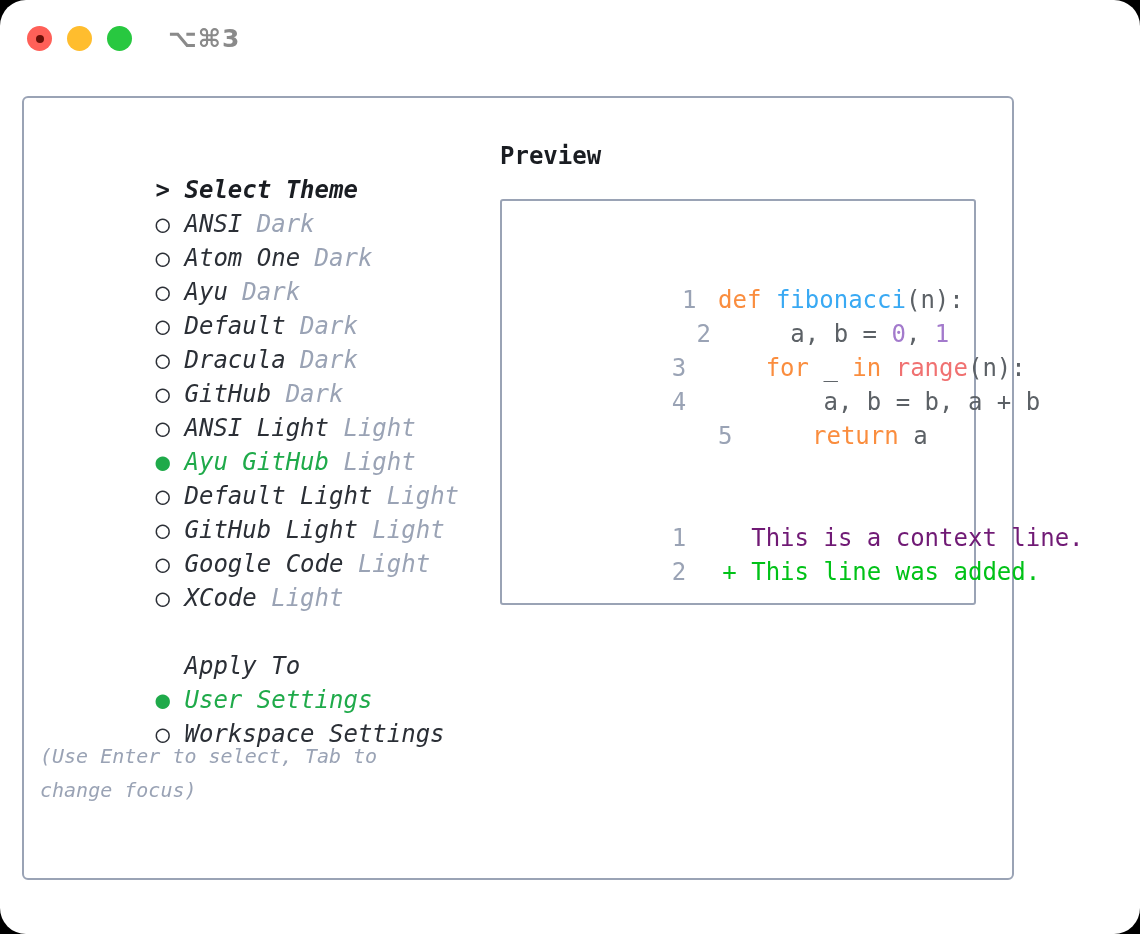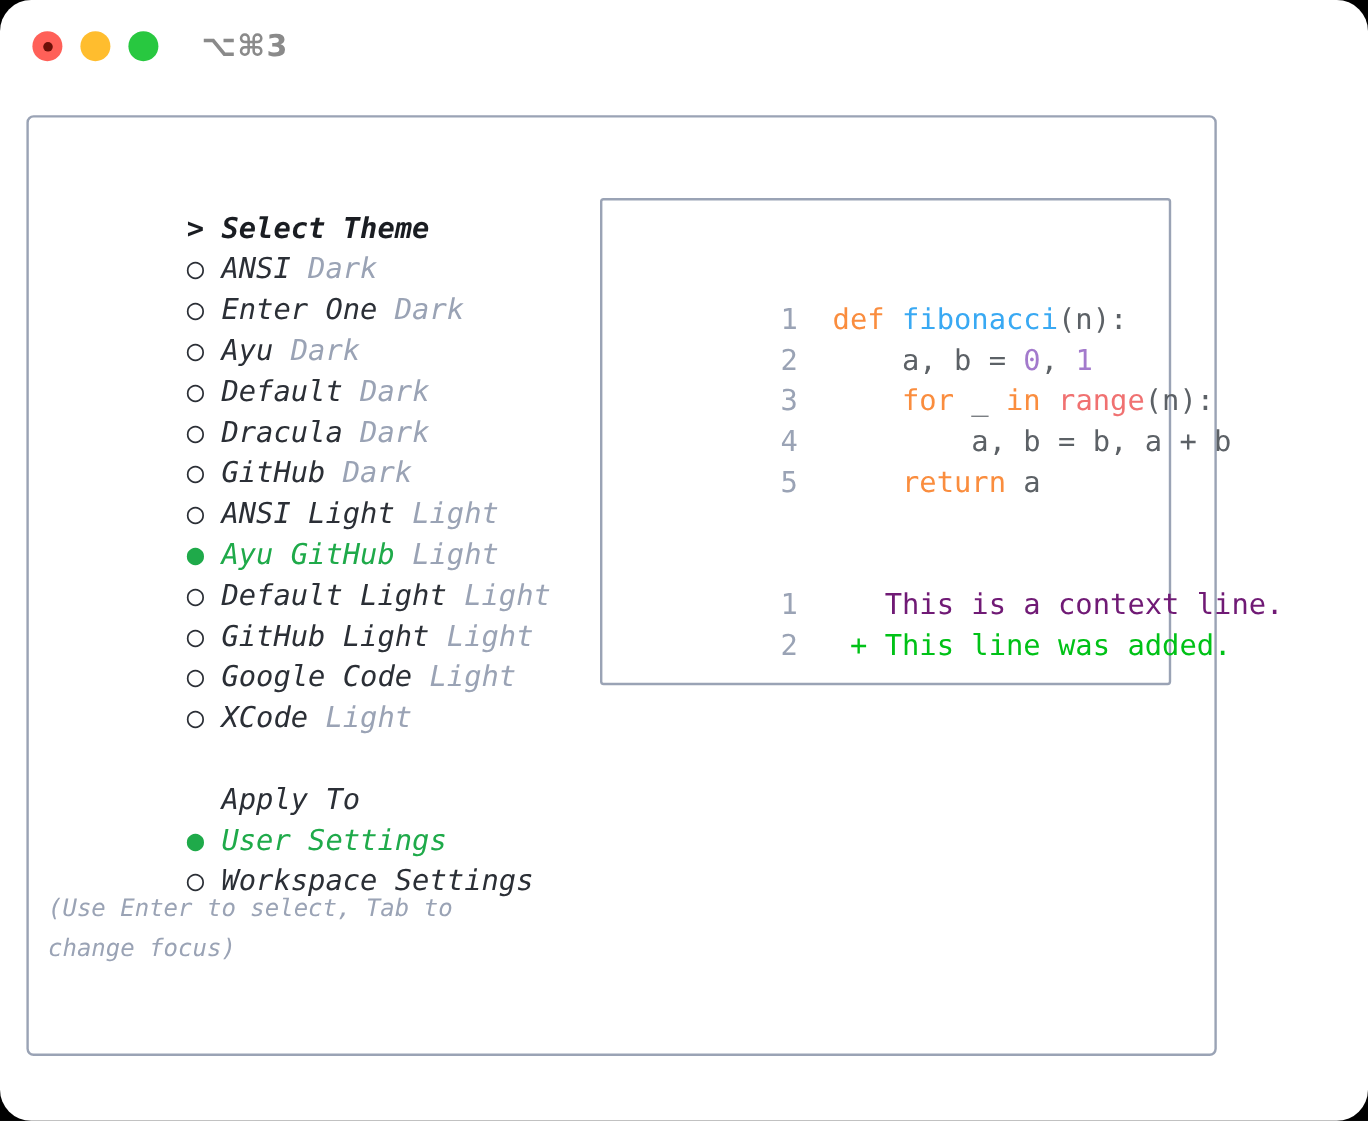--- a/index.html
+++ b/index.html
@@ -152,22 +152,23 @@
     border-radius: 3px;
     box-sizing: border-box;
     background: #ffffff;
     padding: 48px 0 0 0;
   }
   .code-line {
     font-size: 24px;
     line-height: 34px;
     height: 34px;
     white-space: pre;
-    padding-left: 4px;
+    padding-left: 18px;
     color: #2b2f36;
+    text-align: center;
   }
   .lineno {
     display: inline-block;
     width: 2ch;
     color: #9aa3b5;
   }
   .gap-line { height: 34px; }
 
   .tok-kw      { color: #fa8d3e; }
   .tok-fn      { color: #39a9f3; }
@@ -200,21 +201,21 @@
 
       <div class="row heading">
         <span class="marker">&gt;</span><span class="label">Select Theme</span>
       </div>
 
       <div class="row">
         <span class="marker">○</span><span class="label">ANSI</span><span> </span><span class="variant">Dark</span>
       </div>
 
       <div class="row">
-        <span class="marker">○</span><span class="label">Enter One</span><span> </span><span class="variant">Dark</span>
+        <span class="marker">○</span><span class="label">Atom One</span><span> </span><span class="variant">Dark</span>
       </div>
 
       <div class="row">
         <span class="marker">○</span><span class="label">Ayu</span><span> </span><span class="variant">Dark</span>
       </div>
 
       <div class="row">
         <span class="marker">○</span><span class="label">Default</span><span> </span><span class="variant">Dark</span>
       </div>
 
@@ -261,20 +262,21 @@
       </div>
 
       <div class="row">
         <span class="marker">○</span><span class="label">Workspace Settings</span>
       </div>
 
       <div class="hint">(Use Enter to select, Tab to change focus)</div>
     </div>
 
     <div class="right-col">
+      <div class="preview-title">Preview</div>
 
       <div class="code-box">
 
         <div class="code-line">
           <span class="lineno">1</span><span> </span><span class="tok-kw">def </span><span class="tok-fn">fibonacci</span><span class="tok-punct">(n):</span>
         </div>
 
         <div class="code-line">
           <span class="lineno">2</span><span> </span><span class="tok-plain">    a, b = </span><span class="tok-num">0</span><span class="tok-plain">, </span><span class="tok-num">1</span>
         </div>

